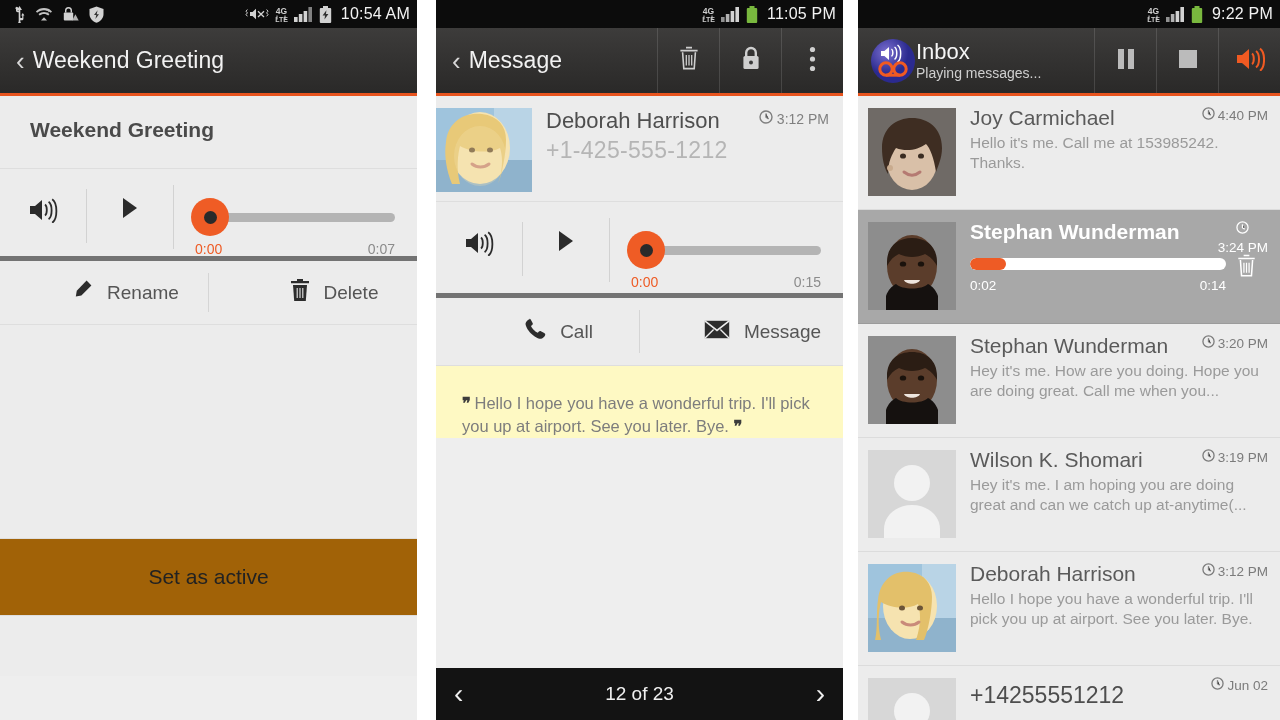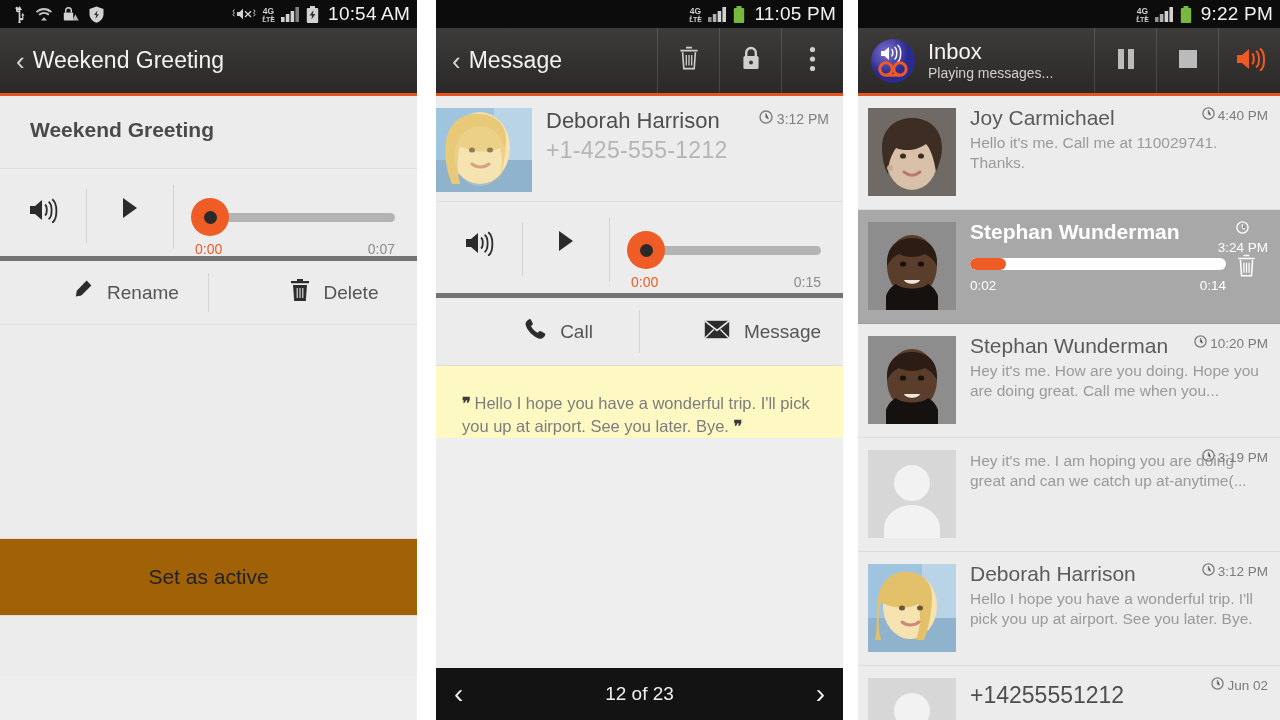--- a/index.html
+++ b/index.html
@@ -21,21 +21,21 @@
 
   
   .statusbar {
     height: 28px; background: #0c0c0c; display: flex; align-items: center;
     padding: 0 7px; color: #e8e8e8; font-size: 15px; position: relative;
   }
   .sb-left { display: flex; align-items: center; gap: 9px; padding-left: 6px; }
   .sb-right { margin-left: auto; display: flex; align-items: center; gap: 5px; }
   .sb-ico { display:inline-block; opacity: .95; line-height: 1; }
   .sb-ico svg { display:block; }
-  .sb-time { font-size: 19px; color: #f2f2f2; letter-spacing: .2px; margin-left: 4px;}
+  .sb-time { font-size: 16px; color: #f2f2f2; letter-spacing: .2px; margin-left: 4px;}
 
   
   .actionbar {
     height: 68px;
     background: linear-gradient(to bottom, #3d3c3b 0%, #343332 45%, #2a2928 100%);
     border-bottom: 3px solid #e8541e;
     display: flex; align-items: center; color: #f4f4f4;
     position: relative;
   }
   .ab-back { display:flex; align-items:center; gap:8px; padding-left: 16px; flex:1; min-width:0;}
@@ -107,21 +107,21 @@
     display:flex; align-items:center; color:#efefef; padding:0 18px;
   }
   .bb-center { flex:1; text-align:center; font-size:19px; }
   .bb-chev { font-size:28px; color:#eee; font-weight:300; line-height:1;}
 
   
   .ab3 { display:flex; align-items:center; height:68px;
          background: linear-gradient(to bottom, #3d3c3b 0%, #343332 45%, #2a2928 100%);
          border-bottom:3px solid #e8541e; }
   .logo { width:46px; height:46px; margin-left:12px; flex:none; }
-  .ab3-txt { margin-left:12px; flex:1; min-width:0;}
+  .ab3-txt { flex:1; min-width:0;}
   .ab3-title { font-size:22px; color:#f5f5f5; line-height:24px;}
   .ab3-sub { font-size:14px; color:#cfcfcf; margin-top:1px;}
   .ab3-btn { width:62px; height:100%; display:flex; align-items:center; justify-content:center;
              border-left:1px solid rgba(255,255,255,.13); }
 
   .vmrow { display:flex; position:relative; border-bottom:1px solid #dcdcdc;
            background:#ececec; height:114px; overflow:hidden; }
   .vmrow.selected { background:#a8a8a8; border-bottom-color:#9b9b9b; }
   .vm-av { width:88px; height:88px; margin:12px 0 0 10px; flex:none; overflow:hidden; background:#d5d5d5;}
   .vm-body { flex:1; min-width:0; padding: 10px 14px 0 14px; }
@@ -519,21 +519,21 @@
           <ellipse cx="44" cy="50" rx="26" ry="32" fill="#d9c0a8"></ellipse>
           <path d="M14 40c0-20 14-30 30-30s30 10 30 30c0 10-4 18-6 24-2-14-6-24-10-28-8 6-20 8-30 4-4 6-8 14-8 26-4-6-6-16-6-26z" fill="#3e2d22"></path>
           <ellipse cx="35" cy="48" rx="3" ry="2.6" fill="#3a2c22"></ellipse>
           <ellipse cx="53" cy="48" rx="3" ry="2.6" fill="#3a2c22"></ellipse>
           <path d="M36 64c5 4 11 4 16 0" stroke="#b57a72" stroke-width="3" fill="none" stroke-linecap="round"></path>
           <circle cx="22" cy="60" r="3" fill="#c9ab8e"></circle>
         </svg>
       </div>
       <div class="vm-body">
         <div class="vm-name">Joy Carmichael</div>
-        <div class="vm-snip">Hello it's me. Call me at 110029741. Thanks.</div>
+        <div class="vm-snip">Hello it's me. Call me at 153985242. Thanks.</div>
       </div>
       <div class="vm-time">
         <span><svg width="13" height="13" viewBox="0 0 14 14">
               <circle cx="7" cy="7" r="6" fill="none" stroke="#7b7b7b" stroke-width="1.4"></circle>
               <path stroke="#7b7b7b" stroke-width="1.4" d="M7 3.6V7.2l2.4 1.5"></path>
             </svg></span>
         <span>4:40 PM</span>
       </div>
     </div>
 
@@ -595,33 +595,34 @@
       </div>
       <div class="vm-body">
         <div class="vm-name">Stephan Wunderman</div>
         <div class="vm-snip">Hey it's me. How are you doing. Hope you are doing great. Call me when you...</div>
       </div>
       <div class="vm-time">
         <span><svg width="13" height="13" viewBox="0 0 14 14">
               <circle cx="7" cy="7" r="6" fill="none" stroke="#7b7b7b" stroke-width="1.4"></circle>
               <path stroke="#7b7b7b" stroke-width="1.4" d="M7 3.6V7.2l2.4 1.5"></path>
             </svg></span>
-        <span>10:20 PM</span>
+        <span>3:20 PM</span>
       </div>
     </div>
 
     <div class="vmrow">
       <div class="vm-av">
         <svg class="avimg" viewBox="0 0 88 88" preserveAspectRatio="xMidYMid slice">
           <rect width="88" height="88" fill="#d7d7d7"></rect>
           <circle cx="44" cy="33" r="18" fill="#f2f2f2"></circle>
           <path d="M44 55c-16 0-28 11-28 24v9h56v-9c0-13-12-24-28-24z" fill="#f2f2f2"></path>
         </svg>
       </div>
       <div class="vm-body">
+        <div class="vm-name">Wilson K. Shomari</div>
         <div class="vm-snip">Hey it's me. I am hoping you are doing great and can we catch up at-anytime(...</div>
       </div>
       <div class="vm-time">
         <span><svg width="13" height="13" viewBox="0 0 14 14">
               <circle cx="7" cy="7" r="6" fill="none" stroke="#7b7b7b" stroke-width="1.4"></circle>
               <path stroke="#7b7b7b" stroke-width="1.4" d="M7 3.6V7.2l2.4 1.5"></path>
             </svg></span>
         <span>3:19 PM</span>
       </div>
     </div>

